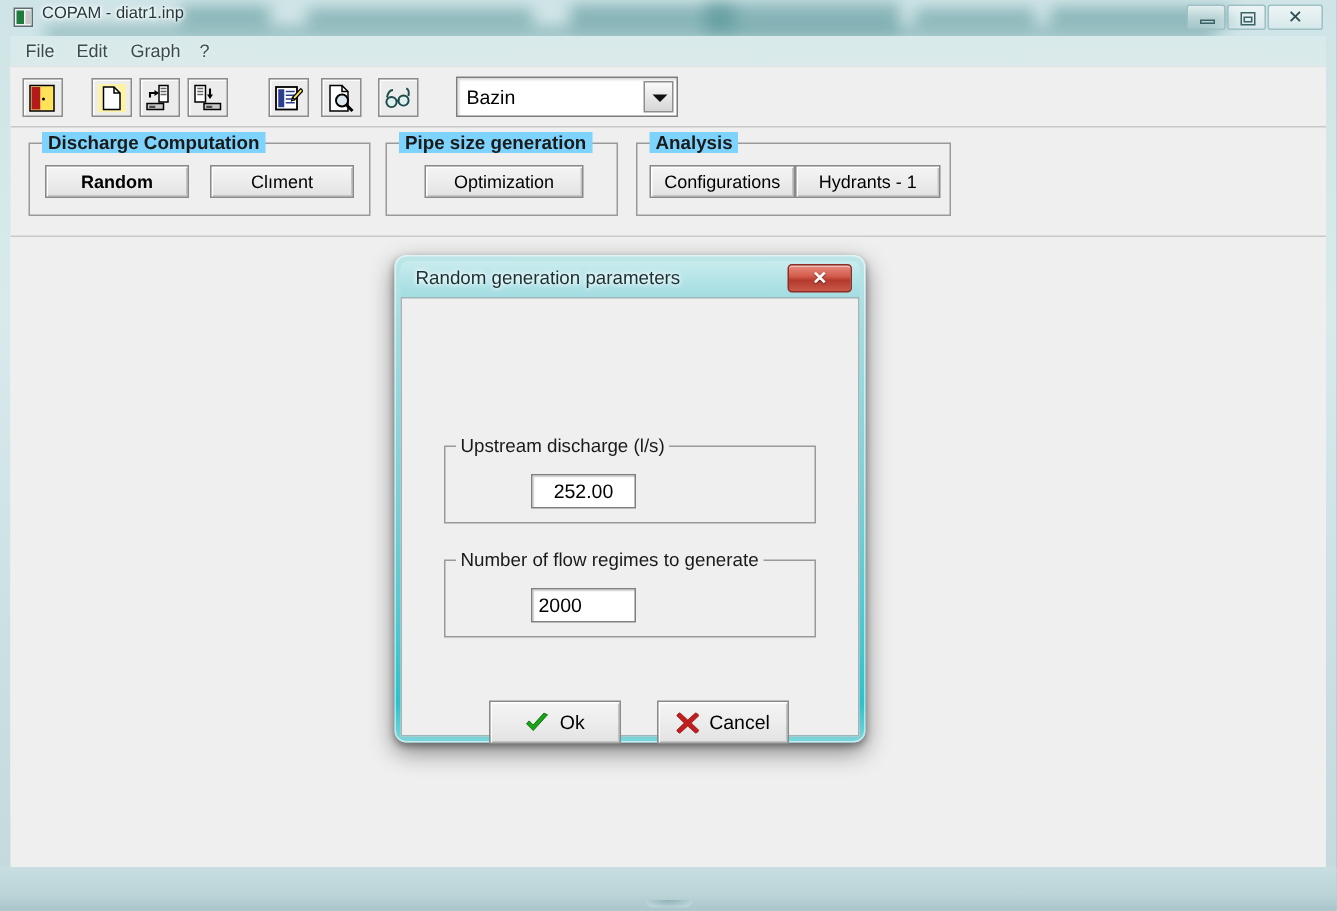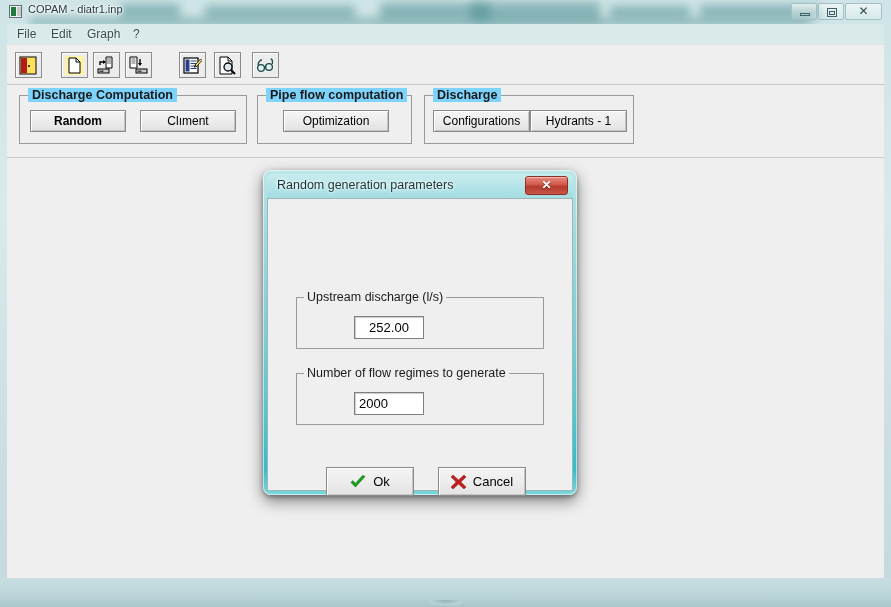--- a/index.html
+++ b/index.html
@@ -387,35 +387,41 @@
       <div class="tb" id="tb-glass">
         <svg width="19" height="19" viewBox="0 0 19 19">
           <circle cx="5" cy="12" r="3.4" fill="#dff0f0" stroke="#1d4a4a" stroke-width="1.3"></circle>
           <circle cx="13" cy="11" r="3.4" fill="#dff0f0" stroke="#1d4a4a" stroke-width="1.3"></circle>
           <path d="M8.2 11.6 q2.3 -1.2 1.5 -0.9" stroke="#1d4a4a" stroke-width="1.2" fill="none"></path>
           <path d="M2 9 q1 -5 4 -5" stroke="#1d4a4a" stroke-width="1.3" fill="none"></path>
           <path d="M16.3 8 q0.8 -4.5 -1.5 -5" stroke="#1d4a4a" stroke-width="1.3" fill="none"></path>
         </svg>
       </div>
 
+      <div id="combo-model">
+        <span class="val">Bazin</span>
+        <span class="arrowbox">
+          <span class="tri"></span>
+        </span>
+      </div>
     </div>
 
     <div class="groupbox" id="gb-discharge">
       <span class="gb-title">Discharge Computation</span>
       <div class="winbtn" id="btn-random">Random</div>
       <div class="winbtn" id="btn-climent">Clıment</div>
     </div>
 
     <div class="groupbox" id="gb-pipe">
-      <span class="gb-title">Pipe flow computation</span>
+      <span class="gb-title">Pipe size generation</span>
       <div class="winbtn" id="btn-optim">Optimization</div>
     </div>
 
     <div class="groupbox" id="gb-analysis">
-      <span class="gb-title">Discharge</span>
+      <span class="gb-title">Analysis</span>
       <div class="winbtn" id="btn-config">Configurations</div>
       <div class="winbtn" id="btn-hydrant">Hydrants - 1</div>
     </div>
 
     <div id="content-divider"></div>
     <div id="content-area"></div>
 
   </div>
 
   <div id="bottom-strip"></div>

